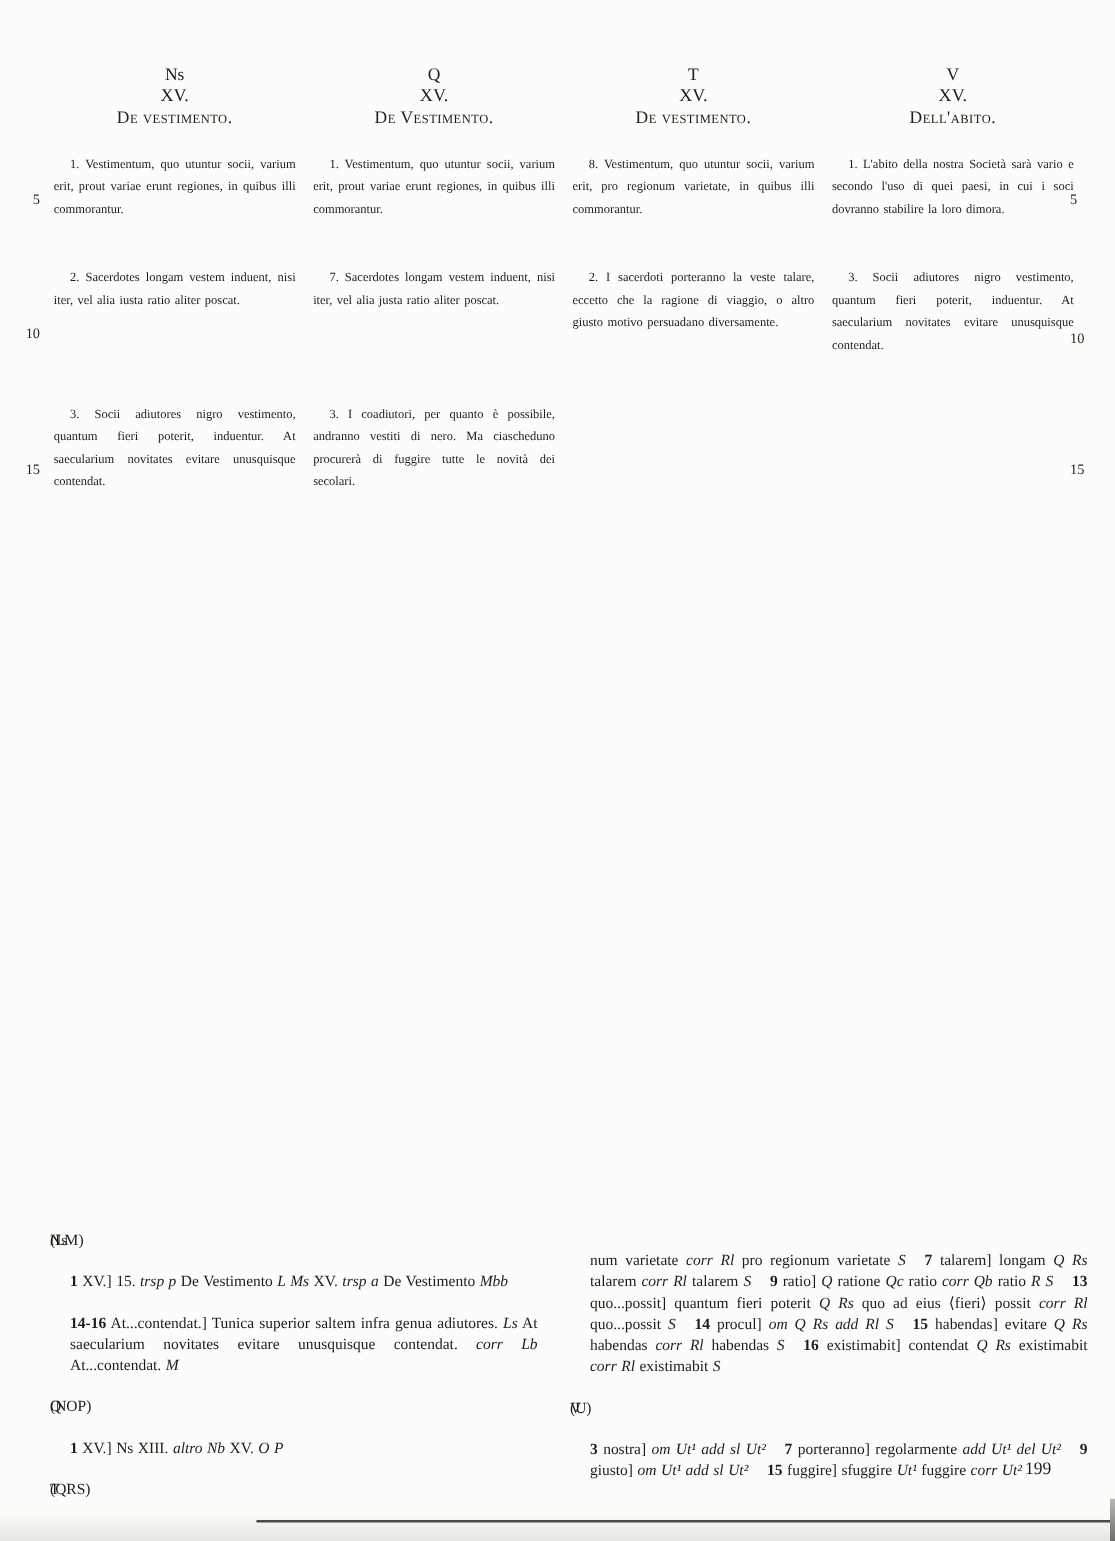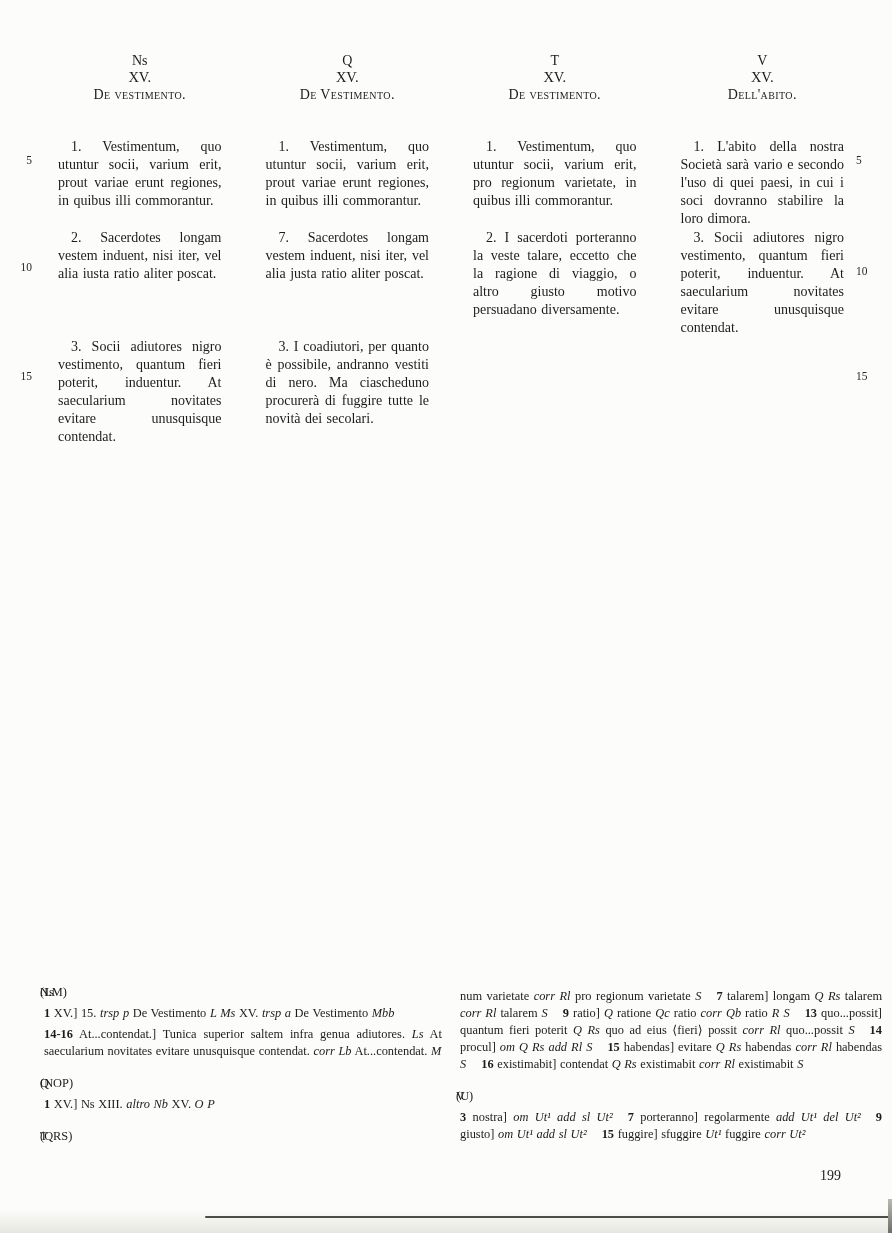--- a/index.html
+++ b/index.html
@@ -18,38 +18,38 @@
     display:grid;
     grid-template-columns:repeat(4,1fr);
     grid-template-rows:72px 91px 109px auto;
     column-gap:12px;
   }
   .col-head{text-align:center;padding-top:2px;}
   .col-sig{font-size:14px;line-height:17px;}
   .col-chap{font-size:14.5px;line-height:17px;}
   .col-title{font-size:14px;line-height:18px;font-variant:small-caps;letter-spacing:.4px;}
   .col-para{
-    margin:16px;font-size:14px;line-height:18px;
+    margin:1px;font-size:10px;line-height:18px;
     text-align:justify;text-indent:13px;
     word-spacing:1px;
   }
   
   .lnum{position:absolute;font-size:11.5px;color:#2a2825;width:26px;}
   .lnum.left{left:6px;text-align:right;}
   .lnum.right{left:856px;text-align:left;}
   
   .apparatus{
     position:absolute;left:40px;top:984px;width:846px;
     display:grid;grid-template-columns:406px 430px;column-gap:10px;
     font-size:12.4px;line-height:17px;
   }
   .app-block{margin-bottom:15px;}
   .app-head{position:relative;text-align:left;height:17px;}
   .app-label{position:absolute;left:0;top:0;}
-  .app-para{margin:4px;text-align:justify;word-spacing:.5px;}
+  .app-para{margin:16px;text-align:justify;word-spacing:.5px;}
   .seg-b{font-weight:bold;}
   .seg-i{font-style:italic;}
   .gap{display:inline-block;width:15px;}
   
   .page-number{position:absolute;left:820px;top:1168px;font-size:14px;}
   
   .scan-bottom-band{
     position:absolute;left:0;right:0;bottom:0;height:24px;
     background:linear-gradient(#fcfcfa,#e6e6e1);
   }
@@ -92,21 +92,21 @@
       <div class="col-title">De vestimento.</div>
     </div>
     <div class="col-head">
       <div class="col-sig">V</div>
       <div class="col-chap">XV.</div>
       <div class="col-title">Dell'abito.</div>
     </div>
 
     <p class="col-para">1. Vestimentum, quo utuntur socii, varium erit, prout variae erunt regiones, in quibus illi commorantur.</p>
     <p class="col-para">1. Vestimentum, quo utuntur socii, varium erit, prout variae erunt regiones, in quibus illi commorantur.</p>
-    <p class="col-para">1. Vestimentum, quo utuntur socii, varium erit, pro regionum varietate, in quibus illi commorantur.</p>
+    <p class="col-para">8. Vestimentum, quo utuntur socii, varium erit, pro regionum varietate, in quibus illi commorantur.</p>
     <p class="col-para">1. L'abito della nostra Società sarà vario e secondo l'uso di quei paesi, in cui i soci dovranno stabilire la loro dimora.</p>
 
     <p class="col-para">2. Sacerdotes longam vestem induent, nisi iter, vel alia iusta ratio aliter poscat.</p>
     <p class="col-para">7. Sacerdotes longam vestem induent, nisi iter, vel alia justa ratio aliter poscat.</p>
     <p class="col-para">2. I sacerdoti porteranno la veste talare, eccetto che la ragione di viaggio, o altro giusto motivo persuadano diversamente.</p>
 
     <p class="col-para">3. Socii adiutores nigro vestimento, quantum fieri poterit, induentur. At saecularium novitates evitare unusquisque contendat.</p>
     <p class="col-para">3. Socii adiutores nigro vestimento, quantum fieri poterit, induentur. At saecularium novitates evitare unusquisque contendat.</p>
     <p class="col-para">3. I coadiutori, per quanto è possibile, andranno vestiti di nero. Ma ciascheduno procurerà di fuggire tutte le novità dei secolari.</p>
   </div>

